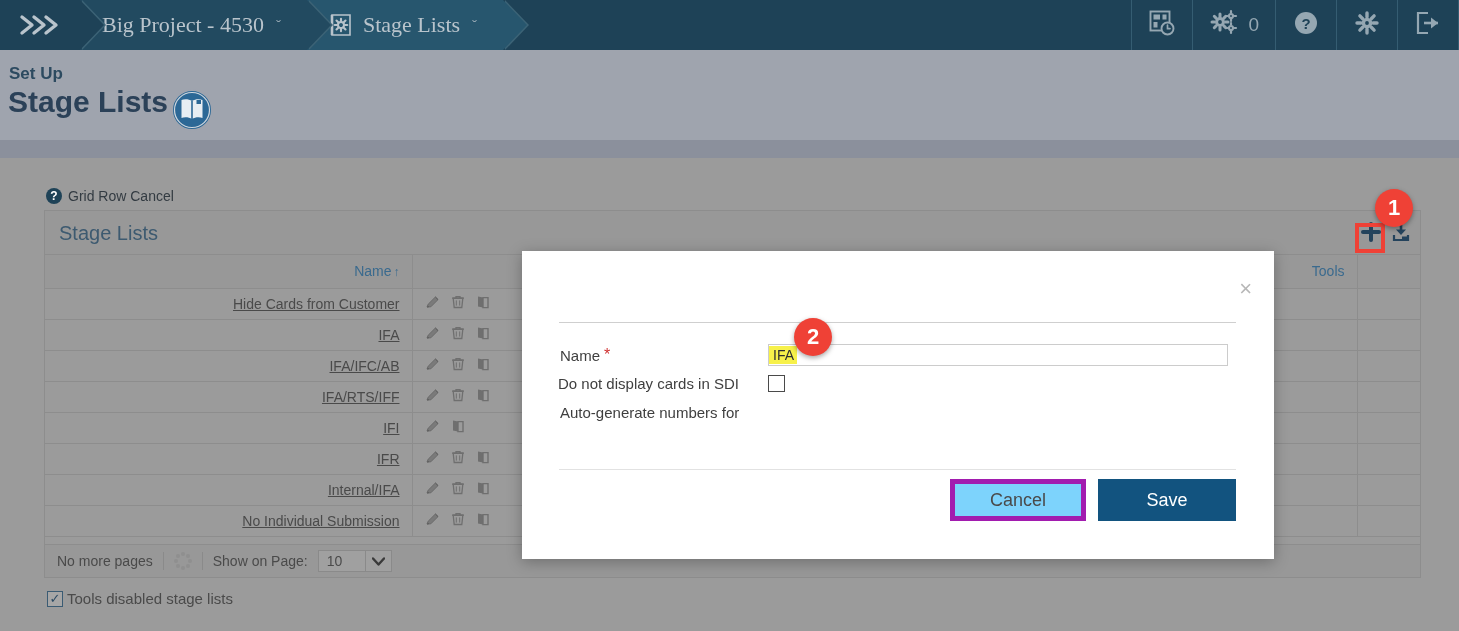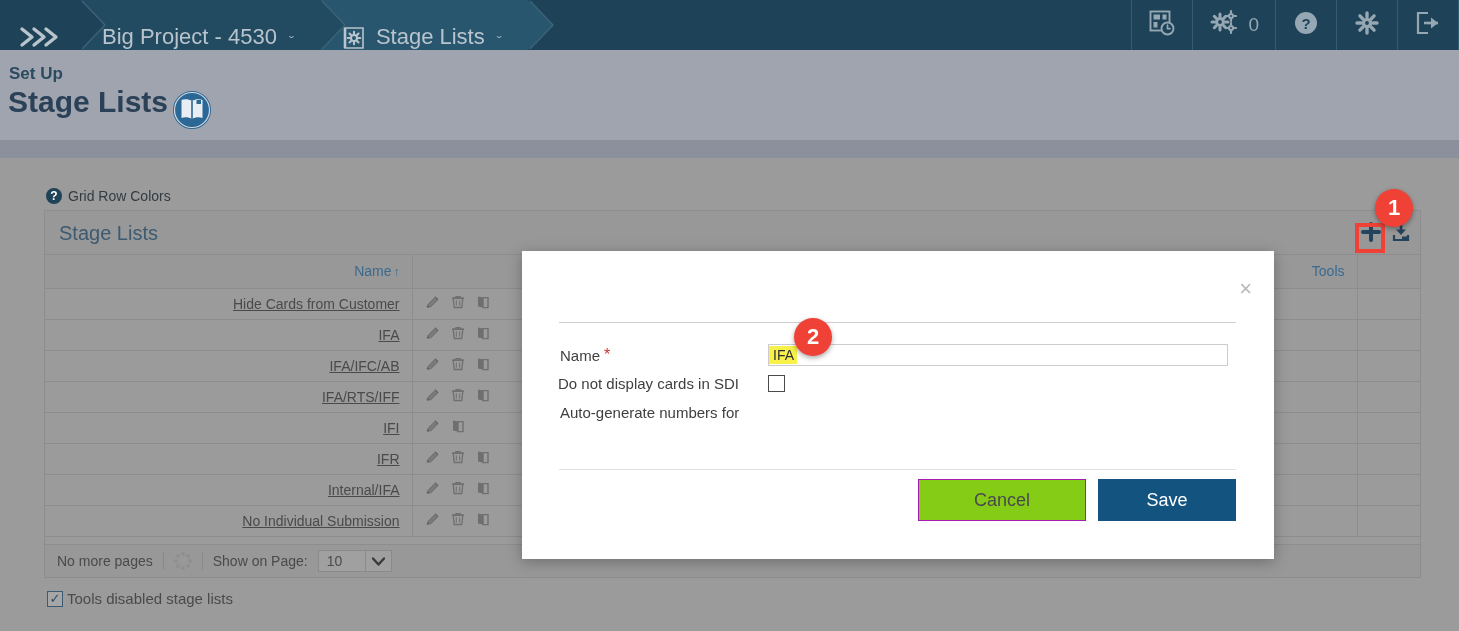--- a/index.html
+++ b/index.html
@@ -12,25 +12,26 @@
   }
 
   
   .topbar {
     position: absolute; left: 0; top: 0; width: 1459px; height: 50px;
     background: #1e4257;
     display: flex; align-items: stretch;
   }
   .crumb {
     position: relative;
-    display: flex; align-items: flex-end;
+    display: flex; align-items: center;
     padding: 0 26px 0 22px;
     color: #b9c4cc;
     font-size: 22px;
     white-space: nowrap;
+    font-family: Liberation Serif, serif;
   }
   .crumb.home { padding: 0 20px 0 18px; }
   .crumb.c1 { background: #1e4257; }
   .crumb.c2 { background: #224a60; }
   .crumb.c3 { background: #27566e; }
   .crumb::after {
     content: ""; position: absolute; right: -24px; top: 0;
     width: 0; height: 0; z-index: 3;
     border-top: 25px solid transparent;
     border-bottom: 25px solid transparent;
@@ -237,21 +238,21 @@
     padding: 0 8px 0 8px;
     font-size: 15px; color: #3a3a3a;
   }
   .dd .caret { font-size: 13px; color: #333; }
   .btn-row { position: absolute; right: 38px; top: 228px; display: flex; gap: 12px; }
   .btn {
     height: 42px; display: flex; align-items: center; justify-content: center;
     font-size: 18px; cursor: pointer;
   }
   .btn-cancel {
-    width: 168px; border: 1px solid #a21caf; background: #84cc16; color: #4a4a4a;
+    width: 136px; border: 5px solid #a21caf; background: #7dd3fc; color: #4a4a4a;
   }
   .btn-save {
     width: 138px; background: #12537f; color: #fff; border: 1px solid #12537f;
   }
 
   
   .hl-box {
     position: absolute; left: 1355px; top: 223px;
     width: 30px; height: 30px;
     border: 4px solid #ef4136;
@@ -425,21 +426,21 @@
       <rect x="26.5" y="12" width="4.5" height="4" fill="#2c6896"></rect>
     </svg>
   </div>
 </div>
 <div class="subband"></div>
 
 <div class="content">
 
   <div class="grc">
     <span class="qicon">?</span>
-    <span>Grid Row Colors</span>
+    <span>Grid Row Cancel</span>
   </div>
 
   <div class="panel">
 
     <div class="panel-head">
       <div class="panel-title">Stage Lists</div>
       <div class="panel-tools">
         <div class="plus-btn">
           <svg width="22" height="22" viewBox="0 0 22 22">
             <line x1="11" y1="3" x2="11" y2="19" stroke="#24435c" stroke-width="4" stroke-linecap="round"></line>

